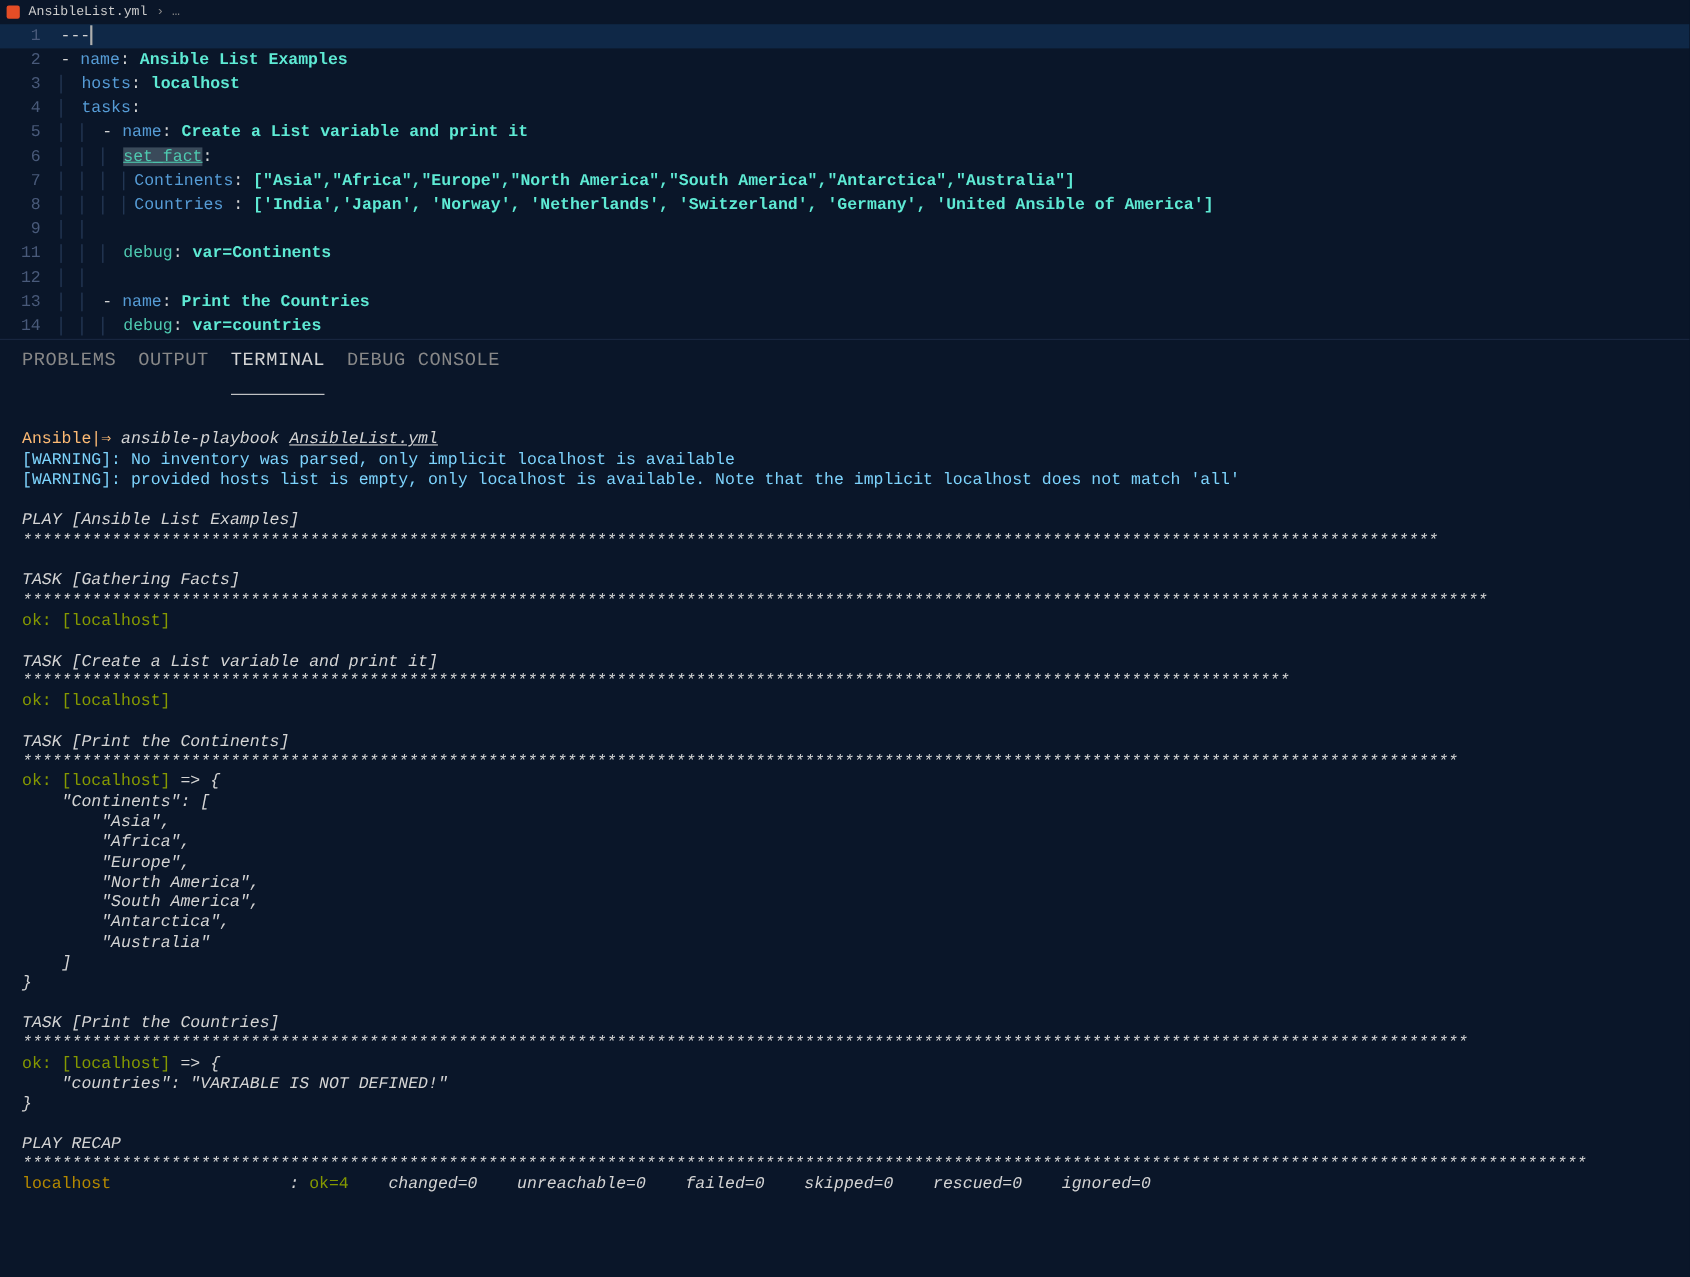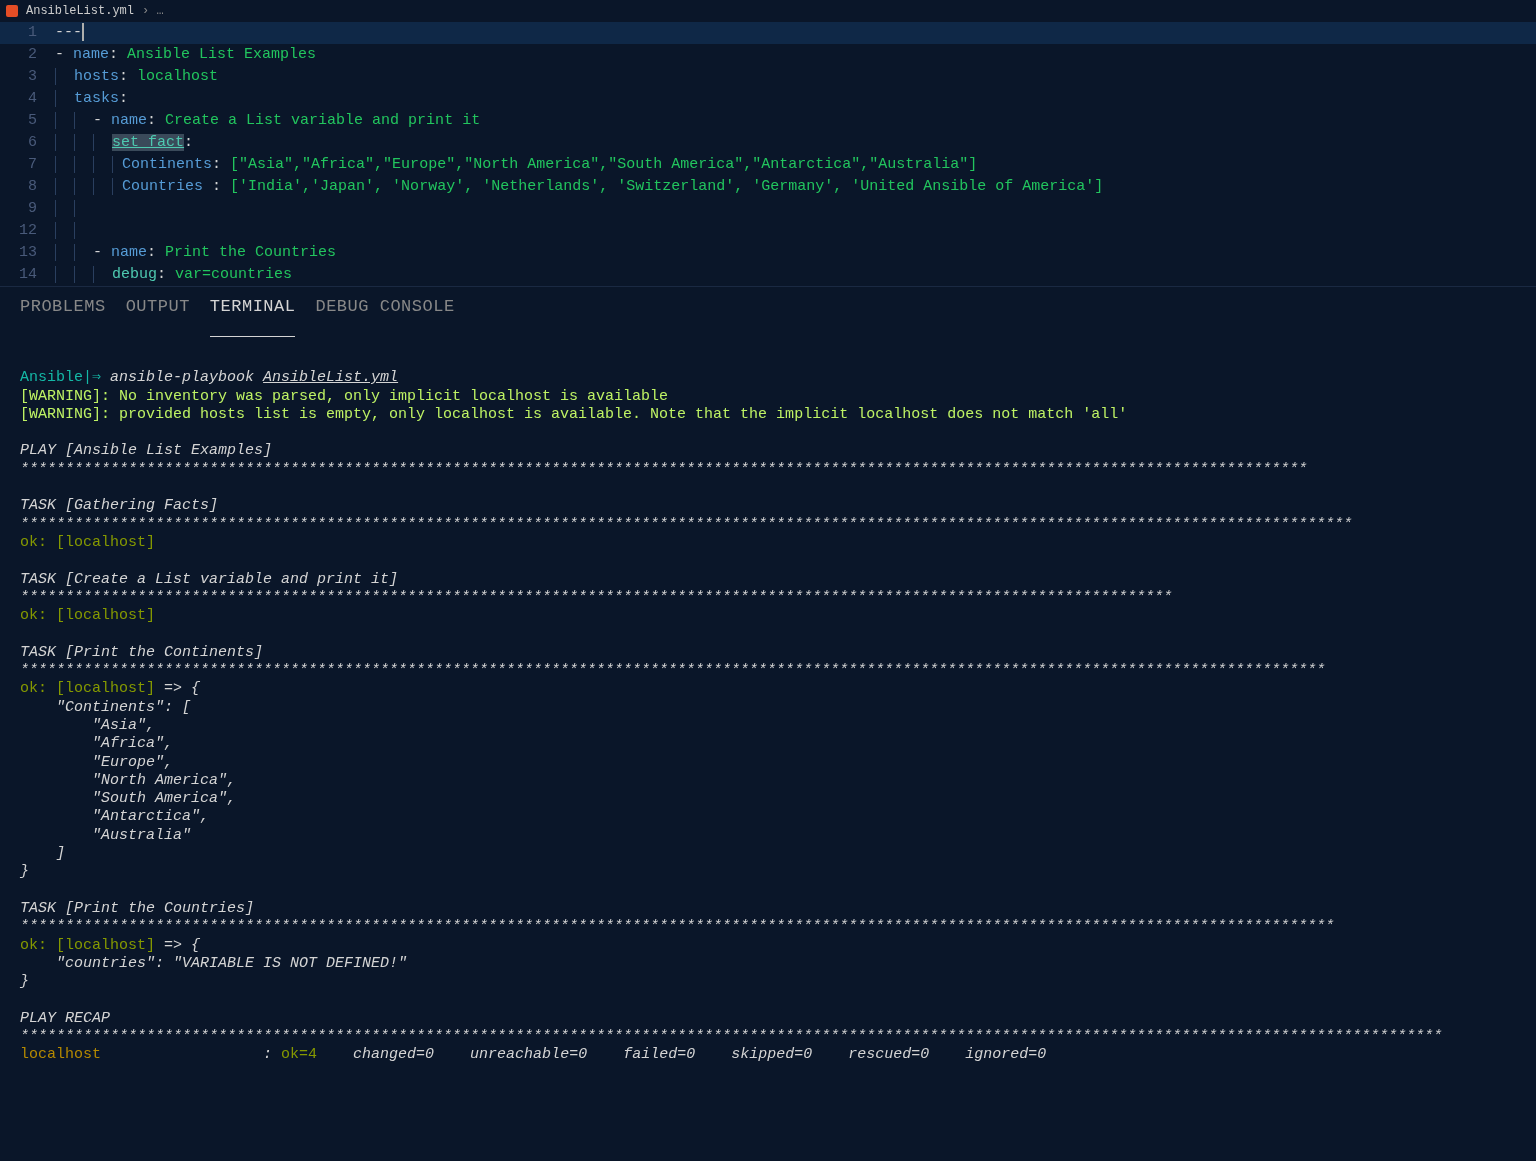--- a/index.html
+++ b/index.html
@@ -45,21 +45,21 @@
     .gutter {
       width: 55px;
       text-align: right;
       color: #495a7a;
       padding-right: 18px;
       user-select: none;
     }
     .code { white-space: pre; position: relative; }
     .key-blue { color: #569cd6; }
     .key-teal { color: #4ec9b0; }
-    .string { color: #22c55e; }
+    .string { color: #5eead4; font-weight: bold; }
     .hl-sel { background: #3a4a5a; text-decoration: underline; }
     .expr { color: #d4d4d4; }
     .cursor {
       display: inline-block;
       width: 2px;
       height: 18px;
       background: #aeafad;
       vertical-align: middle;
       margin-left: 0;
     }
@@ -81,24 +81,24 @@
       border-bottom: 1px solid #d4d4d4;
       padding-bottom: 20px;
     }
     .panel-tabs span { cursor: pointer; }
     .terminal {
       padding: 6px 20px;
       font-size: 15px;
       line-height: 1.22;
       white-space: pre-wrap;
     }
-    .term-teal { color: #14b8a6; }
+    .term-teal { color: #fdba74; }
     .term-white { color: #d4d4d4; font-style: italic; }
     .term-underline { text-decoration: underline; }
-    .term-purple { color: #bef264; }
+    .term-purple { color: #7dd3fc; }
     .term-yellow { color: #b58900; }
     .term-green { color: #859900; }
   </style>
 </head>
 <body>
 
 <div class="tab-bar">
   <span class="tab-icon"></span>
   <span>AnsibleList.yml</span>
   <span style="color:#888;margin-left:4px;">› …</span>
@@ -144,20 +144,24 @@
       <div class="gutter">8</div>
       <div class="code"><span class="indent-line">  </span><span class="indent-line">  </span><span class="indent-line">  </span><span class="indent-line"> </span><span class="key-blue">Countries </span><span class="expr">:</span><span class="string"> ['India','Japan', 'Norway', 'Netherlands', 'Switzerland', 'Germany', 'United Ansible of America']</span></div>
     </div>
 
   <div class="line">
       <div class="gutter">9</div>
       <div class="code"><span class="indent-line">  </span><span class="indent-line">  </span></div>
     </div>
 
 
+  <div class="line">
+      <div class="gutter">11</div>
+      <div class="code"><span class="indent-line">  </span><span class="indent-line">  </span><span class="indent-line">  </span><span class="key-teal">debug</span><span class="expr">:</span><span class="string"> var=Continents</span></div>
+    </div>
 
   <div class="line">
       <div class="gutter">12</div>
       <div class="code"><span class="indent-line">  </span><span class="indent-line">  </span></div>
     </div>
 
   <div class="line">
       <div class="gutter">13</div>
       <div class="code"><span class="indent-line">  </span><span class="indent-line">  </span><span class="expr">- </span><span class="key-blue">name</span><span class="expr">:</span><span class="string"> Print the Countries</span></div>
     </div>

